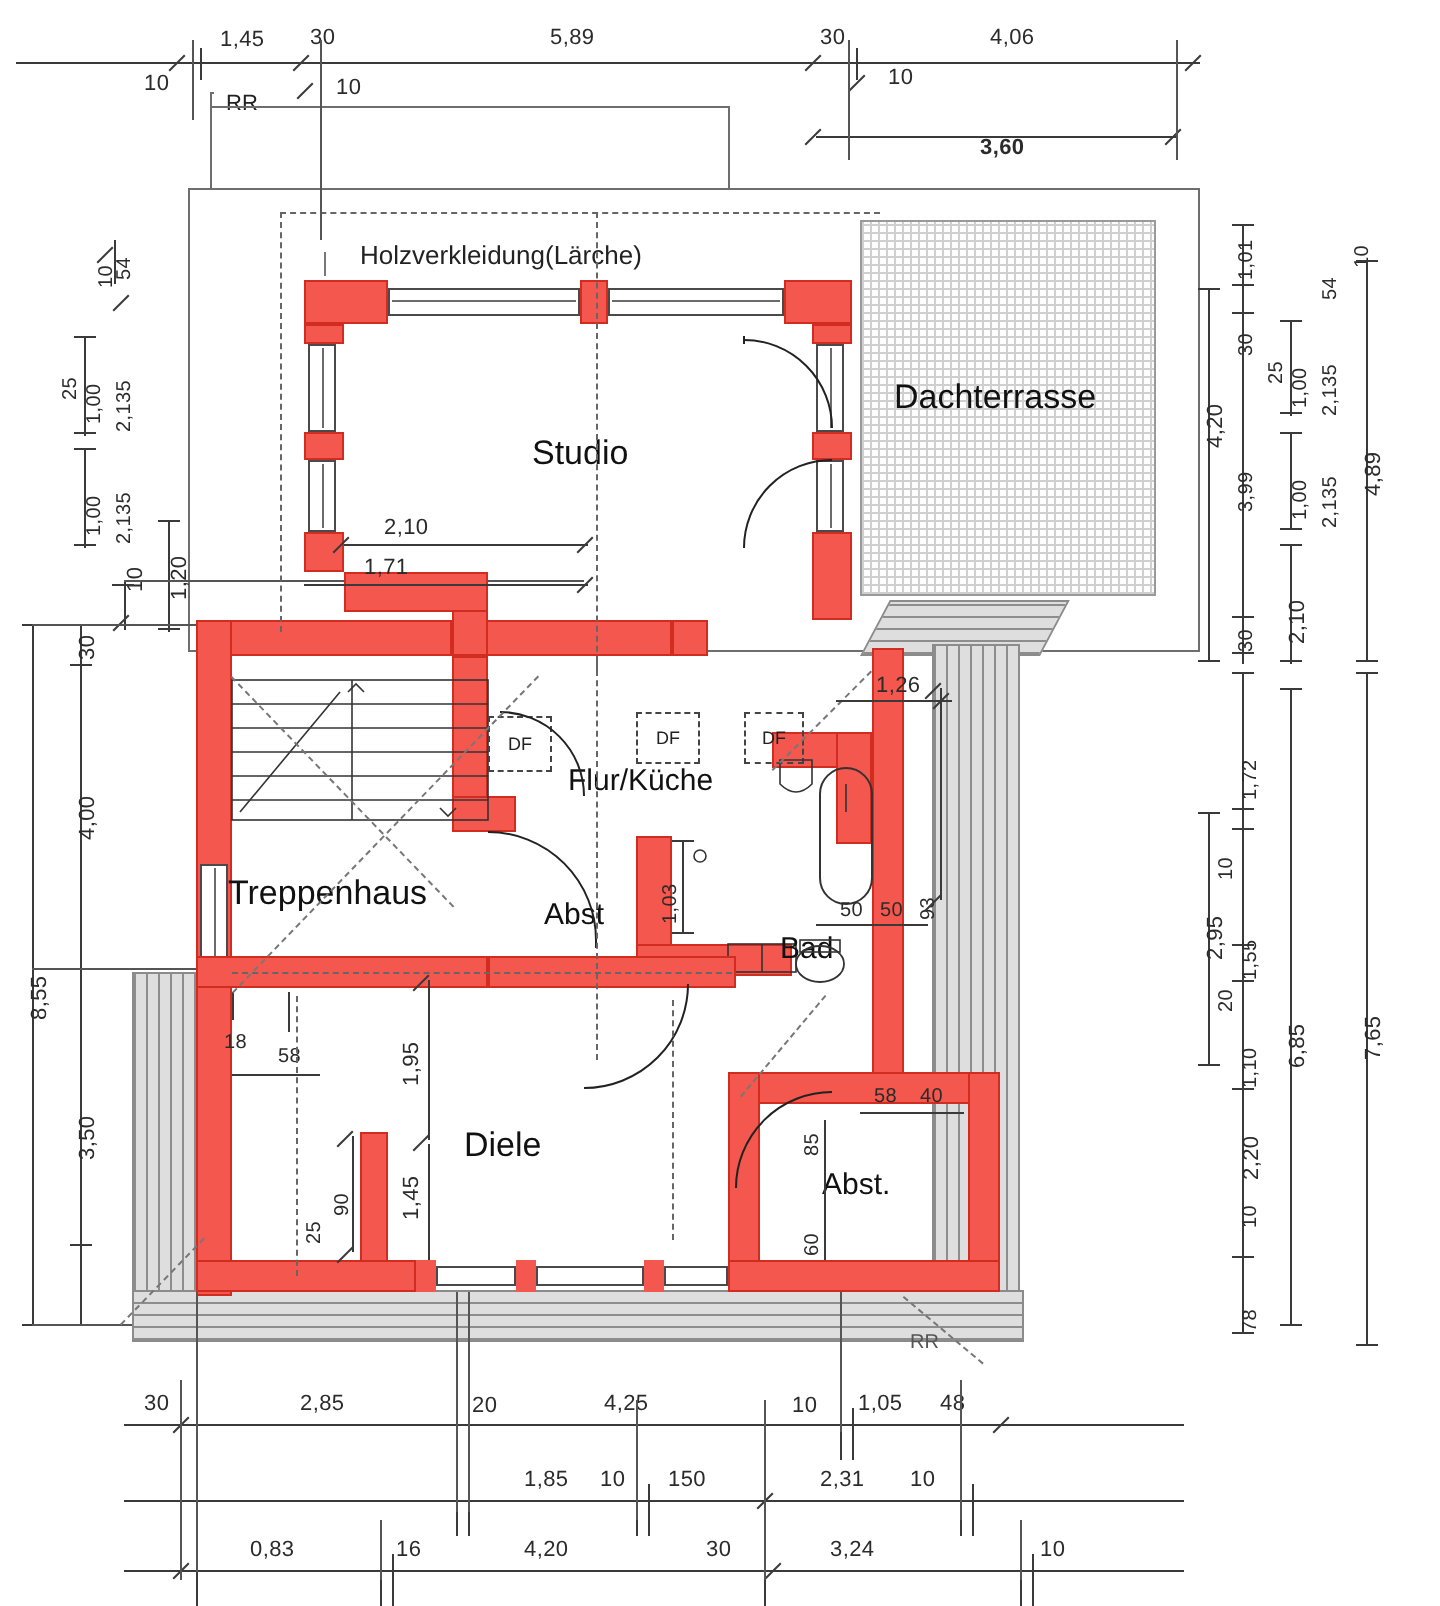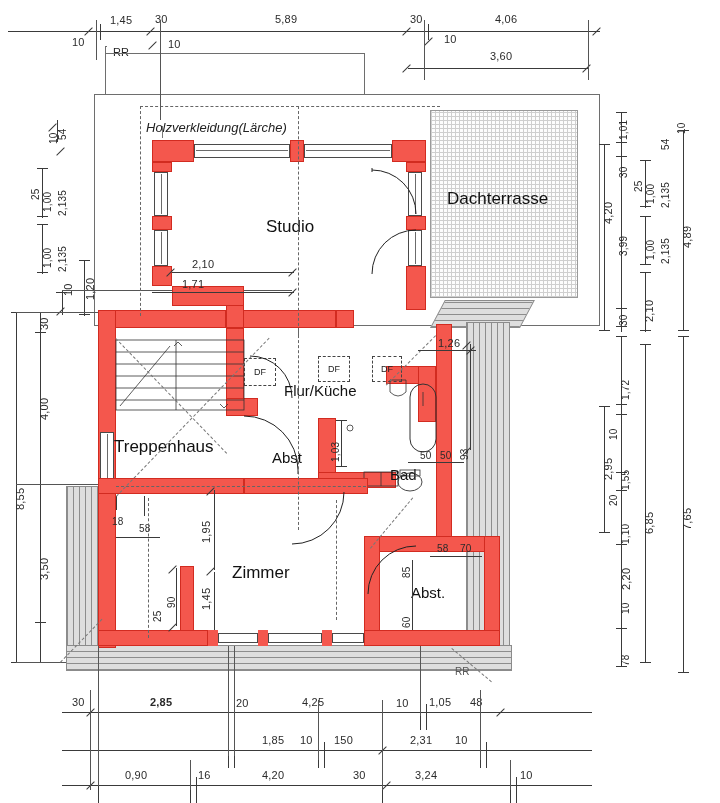--- a/index.html
+++ b/index.html
@@ -81,21 +81,21 @@
   <div class="note" style="left:113px;top:46px;font-size:11px;">RR</div>
   <div class="ln vl" style="left:105px;top:46px;height:26px;background:#6e6e6e;"></div>
   <div class="ln hl" style="left:105px;top:46px;width:2px;background:#6e6e6e;"></div>
 
   <div class="outline" style="left:105px;top:53px;width:260px;height:42px;border-bottom:none;"></div>
   <div class="outline" style="left:94px;top:94px;width:506px;height:232px;border-top:1px solid #6e6e6e;"></div>
 
   <div class="ln hl" style="left:408px;top:68px;width:180px;"></div>
   <div class="tick d" style="left:406px;top:63px;"></div>
   <div class="tick d" style="left:586px;top:63px;"></div>
-  <div class="dimtxt" style="left:490px;top:50px;">3,60</div>
+  <div class="dimtxt" style="left:490px;top:68px;font-weight:bold;">3,60</div>
 
   <div class="ln vl" style="left:16px;top:312px;height:350px;"></div>
   <div class="tick h" style="left:11px;top:312px;"></div>
   <div class="tick h" style="left:11px;top:662px;"></div>
   <div class="dimtxt v" style="left:14px;top:510px;">8,55</div>
 
   <div class="ln vl" style="left:40px;top:312px;height:350px;"></div>
   <div class="tick h" style="left:35px;top:312px;"></div>
   <div class="tick h" style="left:35px;top:332px;"></div>
   <div class="tick h" style="left:35px;top:484px;"></div>
@@ -182,21 +182,21 @@
 
   <div class="wall" style="left:98px;top:310px;width:128px;height:18px;"></div>
   <div class="wall" style="left:226px;top:310px;width:110px;height:18px;"></div>
   <div class="wallplain" style="left:98px;top:310px;width:18px;height:20px;"></div>
   <div class="wall" style="left:226px;top:286px;width:18px;height:42px;"></div>
   <div class="wall" style="left:172px;top:286px;width:72px;height:20px;"></div>
   <div class="wall" style="left:98px;top:310px;width:18px;height:178px;"></div>
 
   <div class="room" style="left:266px;top:217px;">Studio</div>
 
-  <div class="note" style="left:146px;top:120px;font-style:italic;">Holzverkleidung(Lärche)</div>
+  <div class="note" style="left:180px;top:120px;">Holzverkleidung(Lärche)</div>
   <div class="dash" style="left:140px;top:106px;width:300px;"></div>
   <div class="dashv" style="left:140px;top:106px;height:210px;"></div>
   <div class="dashv" style="left:298px;top:106px;height:230px;"></div>
   <div class="ln vl" style="left:162px;top:126px;height:12px;background:#777;"></div>
 
   <div class="ln hl" style="left:172px;top:272px;width:122px;"></div>
   <div class="dimtxt" style="left:192px;top:258px;">2,10</div>
   <div class="tick d" style="left:170px;top:267px;"></div>
   <div class="tick d" style="left:292px;top:267px;"></div>
   <div class="ln hl" style="left:152px;top:292px;width:142px;"></div>
@@ -280,37 +280,37 @@
 
   <div class="wall" style="left:364px;top:536px;width:136px;height:16px;"></div>
   <div class="wall" style="left:484px;top:536px;width:16px;height:110px;"></div>
   <div class="wall" style="left:364px;top:536px;width:16px;height:110px;"></div>
   <div class="wall" style="left:364px;top:630px;width:136px;height:16px;"></div>
   <div class="room sm" style="left:411px;top:584px;">Abst.</div>
   <svg class="arcsvg" style="left:368px;top:544px;width:50px;height:54px;">
     <path d="M0 50 A 48 48 0 0 1 48 2" fill="none" stroke="#222" stroke-width="1"></path>
   </svg>
   <div class="dimtxt small" style="left:437px;top:543px;">58</div>
-  <div class="dimtxt small" style="left:460px;top:543px;">70</div>
+  <div class="dimtxt small" style="left:460px;top:543px;">40</div>
   <div class="ln hl" style="left:430px;top:556px;width:52px;"></div>
   <div class="dimtxt v small" style="left:401px;top:578px;">85</div>
   <div class="dimtxt v small" style="left:401px;top:628px;">60</div>
   <div class="ln vl" style="left:412px;top:560px;height:70px;"></div>
 
   <div class="wall" style="left:244px;top:478px;width:124px;height:16px;"></div>
   <div class="wall" style="left:180px;top:566px;width:14px;height:80px;"></div>
 
   <div class="wall" style="left:98px;top:630px;width:110px;height:16px;"></div>
   <div class="wallplain" style="left:208px;top:630px;width:10px;height:16px;"></div>
   <div class="win" style="left:218px;top:633px;width:40px;height:10px;"></div>
   <div class="wallplain" style="left:258px;top:630px;width:10px;height:16px;"></div>
   <div class="win" style="left:268px;top:633px;width:54px;height:10px;"></div>
   <div class="wallplain" style="left:322px;top:630px;width:10px;height:16px;"></div>
   <div class="win" style="left:332px;top:633px;width:32px;height:10px;"></div>
-  <div class="room" style="left:232px;top:563px;">Zimmer</div>
+  <div class="room" style="left:232px;top:563px;">Diele</div>
   <svg class="arcsvg" style="left:292px;top:492px;width:54px;height:54px;">
     <path d="M52 0 A 52 52 0 0 1 0 52" fill="none" stroke="#222" stroke-width="1"></path>
   </svg>
 
   <div class="dimtxt small" style="left:112px;top:516px;">18</div>
   <div class="dimtxt small" style="left:139px;top:523px;">58</div>
   <div class="ln hl" style="left:116px;top:537px;width:44px;"></div>
   <div class="ln vl" style="left:116px;top:496px;height:14px;"></div>
   <div class="ln vl" style="left:144px;top:496px;height:20px;"></div>
 
@@ -418,21 +418,21 @@
   <div class="ln hl" style="left:62px;top:712px;width:530px;"></div>
   <div class="tick d" style="left:90px;top:707px;"></div>
   <div class="tick" style="left:98px;top:704px;height:26px;"></div>
   <div class="tick" style="left:228px;top:704px;height:26px;"></div>
   <div class="tick" style="left:234px;top:704px;height:26px;"></div>
   <div class="tick" style="left:420px;top:704px;height:26px;"></div>
   <div class="tick" style="left:426px;top:704px;height:26px;"></div>
   <div class="tick" style="left:480px;top:704px;height:26px;"></div>
   <div class="tick d" style="left:500px;top:707px;"></div>
   <div class="dimtxt" style="left:72px;top:696px;">30</div>
-  <div class="dimtxt" style="left:150px;top:696px;font-weight:bold;">2,85</div>
+  <div class="dimtxt" style="left:150px;top:696px;">2,85</div>
   <div class="dimtxt" style="left:236px;top:697px;">20</div>
   <div class="dimtxt" style="left:302px;top:696px;">4,25</div>
   <div class="dimtxt" style="left:396px;top:697px;">10</div>
   <div class="dimtxt" style="left:429px;top:696px;">1,05</div>
   <div class="dimtxt" style="left:470px;top:696px;">48</div>
 
   <div class="ln hl" style="left:62px;top:750px;width:530px;"></div>
   <div class="tick" style="left:228px;top:742px;height:26px;"></div>
   <div class="tick" style="left:234px;top:742px;height:26px;"></div>
   <div class="tick" style="left:318px;top:742px;height:26px;"></div>
@@ -448,21 +448,21 @@
 
   <div class="ln hl" style="left:62px;top:785px;width:530px;"></div>
   <div class="tick d" style="left:90px;top:780px;"></div>
   <div class="tick" style="left:98px;top:777px;height:26px;"></div>
   <div class="tick" style="left:190px;top:777px;height:26px;"></div>
   <div class="tick" style="left:196px;top:777px;height:26px;"></div>
   <div class="tick" style="left:382px;top:777px;height:26px;"></div>
   <div class="tick d" style="left:386px;top:780px;"></div>
   <div class="tick" style="left:510px;top:777px;height:26px;"></div>
   <div class="tick" style="left:516px;top:777px;height:26px;"></div>
-  <div class="dimtxt" style="left:125px;top:769px;">0,90</div>
+  <div class="dimtxt" style="left:125px;top:769px;">0,83</div>
   <div class="dimtxt" style="left:198px;top:769px;">16</div>
   <div class="dimtxt" style="left:262px;top:769px;">4,20</div>
   <div class="dimtxt" style="left:353px;top:769px;">30</div>
   <div class="dimtxt" style="left:415px;top:769px;">3,24</div>
   <div class="dimtxt" style="left:520px;top:769px;">10</div>
 
   <div class="ln vl thin" style="left:98px;top:646px;height:140px;"></div>
   <div class="ln vl thin" style="left:90px;top:690px;height:100px;"></div>
   <div class="ln vl thin" style="left:228px;top:646px;height:110px;"></div>
   <div class="ln vl thin" style="left:234px;top:646px;height:110px;"></div>

